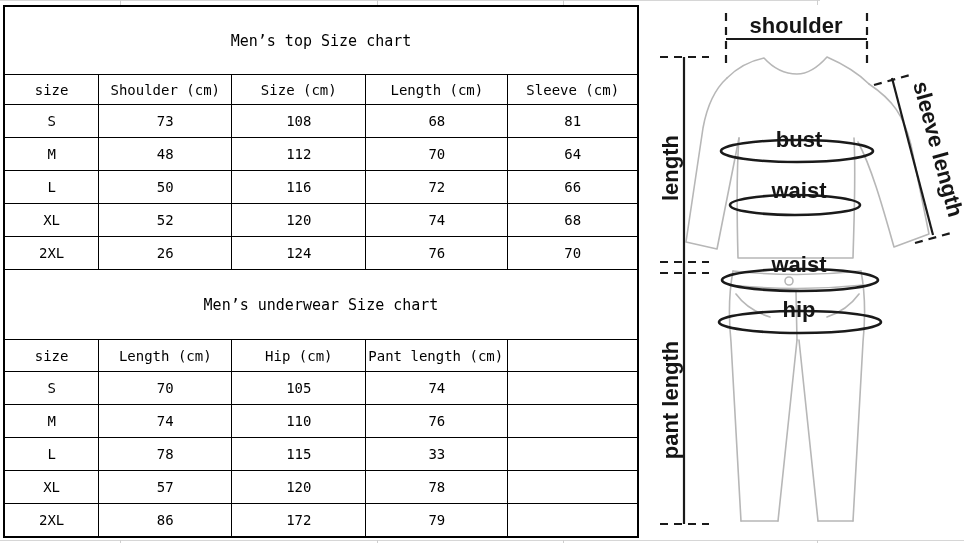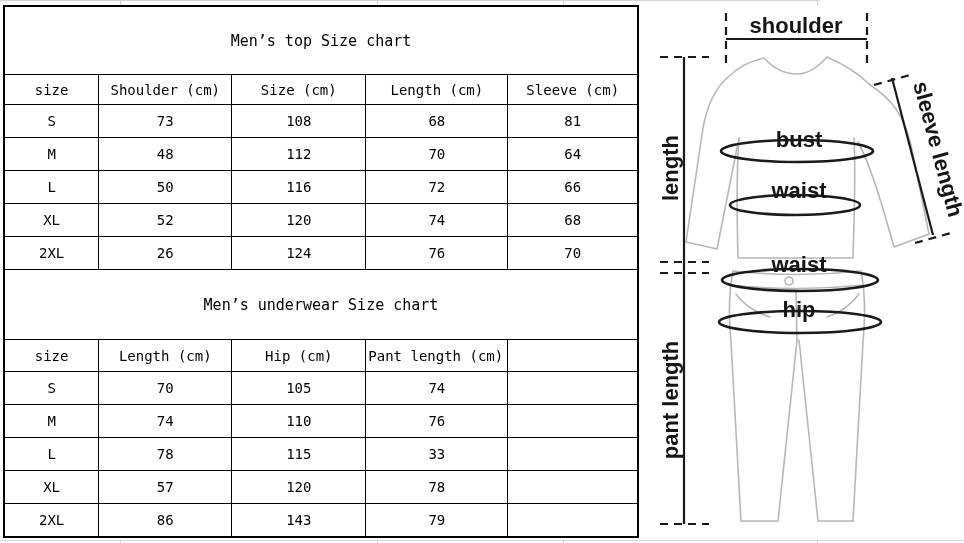--- a/index.html
+++ b/index.html
@@ -150,21 +150,21 @@
       <tr>
         <td>XL</td>
         <td>57</td>
         <td>120</td>
         <td>78</td>
         <td></td>
       </tr>
       <tr>
         <td>2XL</td>
         <td>86</td>
-        <td>143</td>
+        <td>172</td>
         <td>79</td>
         <td></td>
       </tr>
     </tbody>
 </table>
 
 <svg class="diagram-svg" viewBox="640 0 324 543">
 
   <g>
     <path class="garment" d="M727,78 C737,68 750,61 764,58 C774,69 786,74 797,74 C809,74 819,66 827,57 C843,64 857,72 869,84"></path>

